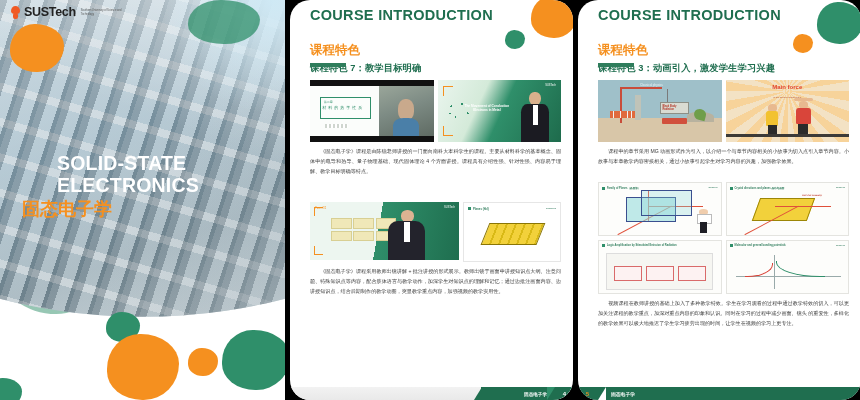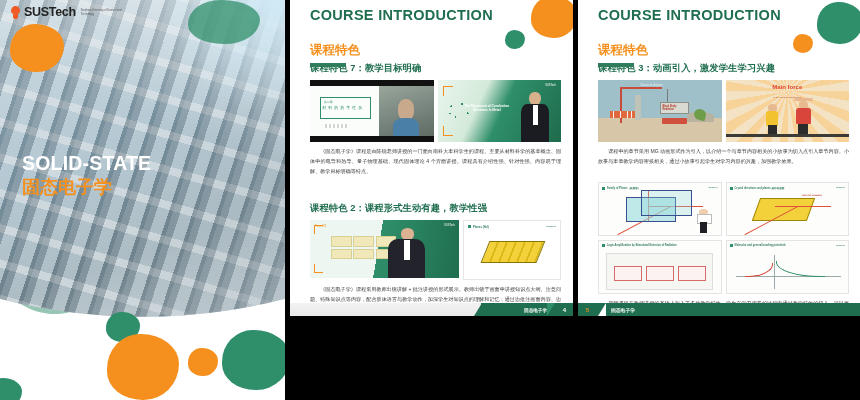--- a/index.html
+++ b/index.html
@@ -43,26 +43,26 @@
   .sustech{position:absolute;left:10px;top:6px;display:flex;align-items:center;gap:3px;z-index:6;}
   .flame{width:11px;height:13px;position:relative;}
   .flame:before{content:"";position:absolute;left:1px;top:0;width:9px;height:8px;background:#f05a24;
      border-radius:50% 50% 44% 44% / 62% 62% 38% 38%;}
   .flame:after{content:"";position:absolute;left:3px;top:7px;width:5px;height:6px;background:#f05a24;
      border-radius:2px;}
   .sustech-wm{font-size:12.5px;font-weight:bold;letter-spacing:-.3px;color:#222;line-height:1;}
   .sustech-sub{font-size:2.6px;line-height:1.35;color:#555;max-width:42px;margin-left:2px;}
 
   .cover-title{position:absolute;left:22px;top:152px;z-index:7;}
-  .ct-en{font-size:19.5px;font-weight:bold;color:#ffffff;line-height:1.14;letter-spacing:.2px;}
+  .ct-en{font-size:19.5px;font-weight:bold;color:#ffffff;line-height:1.14;letter-spacing:.2px;margin-left:35px;}
   .ct-cn{font-size:18px;font-weight:bold;color:#f5901f;margin-top:4px;line-height:1.1;}
   .ct-sub{font-size:14.5px;font-weight:bold;color:#ffffff;margin-top:7px;line-height:1.1;}
 
   
-  .slide{flex:0 0 283px;height:316px;position:relative;background:#fff;}
+  .slide{flex:0 0 283px;height:400px;position:relative;background:#fff;border-radius:20px;}
   .hdr{position:absolute;left:20px;top:8px;z-index:5;}
   .hdr-en{font-size:14.5px;font-weight:bold;color:#1f6e4f;letter-spacing:.3px;line-height:1;}
   .hdr-cn{font-size:12.5px;font-weight:bold;color:#f5901f;margin-top:21px;line-height:1;}
   .hdr-bar{width:36px;height:3.5px;background:#2f7d5c;margin-top:7px;}
 
   .corner{position:absolute;top:0;right:0;width:80px;height:62px;}
   .c-big{position:absolute;width:46px;height:42px;}
   .c-sm{position:absolute;width:20px;height:19px;}
 
   .sec{position:absolute;left:20px;right:12px;}
@@ -233,20 +233,21 @@
     <div class="blob r-tri blob7"></div>
 
     <div class="sustech">
       <span class="flame"></span>
       <span class="sustech-wm">SUSTech</span>
       <span class="sustech-sub">Southern University of Science and Technology</span>
     </div>
 
     <div class="cover-title">
       <div class="ct-en">SOLID-STATE</div>
+      <div class="ct-en">ELECTRONICS</div>
       <div class="ct-cn">固态电子学</div>
     </div>
   </div>
 
   <div class="gap"></div>
 
   <div class="panel slide">
     <div class="corner">
       <div class="c-big r-tri b-orange" style="right:-4px;top:-4px;"></div>
       <div class="c-sm r-tri b-green" style="right:48px;top:30px;"></div>
@@ -282,21 +283,20 @@
             <div class="body"></div>
             <div class="shirt"></div>
           </div>
           <div class="logo">SUSTech</div>
         </div>
       </div>
       <div class="para">《固态电子学》课程是由陈锐老师讲授的一门面向南科大本科学生的课程。主要从材料科学的基本概念、固体中的电导和热导、量子物理基础、现代固体理论 4 个方面讲授。课程具有介绍性强、针对性强、内容易于理解、教学目标明确等特点。</div>
     </div>
 
     <div class="sec" style="top:202px;">
-      <div class="sec-h">课程特色 2：课程形式生动有趣，教学性强</div>
       <div class="imgrow">
         <div class="ph vid-c">
           <div class="brk tl"></div>
           <div class="brk bl"></div>
           <div class="tag">Poem 2/2</div>
           <div class="grid">
             <i></i>
               <i></i>
               <i></i>
             <i></i>

